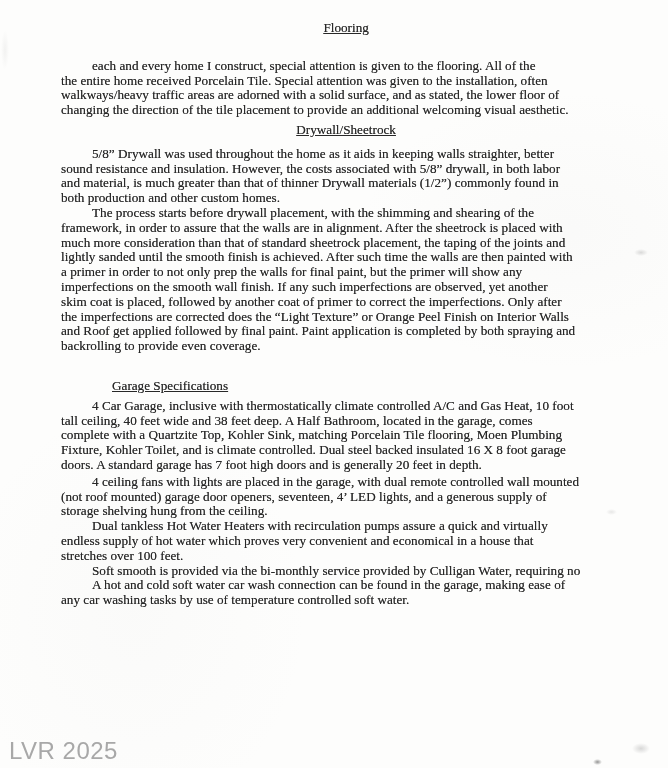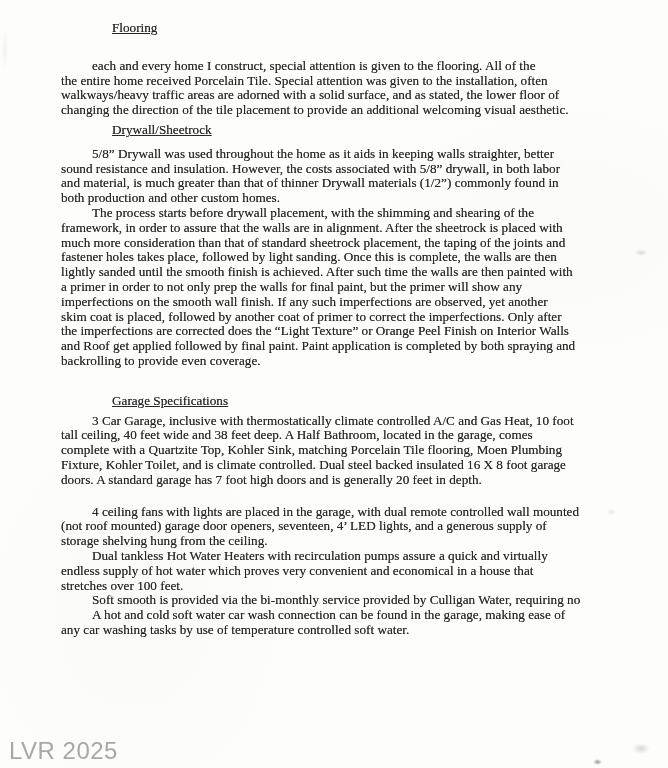--- a/index.html
+++ b/index.html
@@ -41,26 +41,26 @@
     margin: 0;
   }
   .para .line {
     display: block;
     white-space: pre;
   }
   .para .line:first-child {
     text-indent: 31px;
   }
   
-  .sec-0 .heading { margin-bottom: 23px; }
+  .sec-0 .heading { margin-bottom: 23px; text-align: center; }
   .sec-1 { margin-top: 5px; }
-  .sec-1 .heading { margin-bottom: 9px; }
+  .sec-1 .heading { margin-bottom: 9px; text-align: center; }
   .sec-2 { margin-top: 25px; }
   .sec-2 .heading { margin-bottom: 5px; }
-  .sec-2 .para-1 { margin-top: 17px; }
+  .sec-2 .para-1 { margin-top: 2px; }
   .watermark {
     position: absolute;
     left: 9px;
     top: 737px;
     font-family: "Liberation Sans", sans-serif;
     font-size: 24px;
     letter-spacing: 0.5px;
     color: #a8a8a8;
   }
   .smudge {
@@ -97,34 +97,33 @@
         <p class="para para-0">
           <span class="line">5/8” Drywall was used throughout the home as it aids in keeping walls straighter, better</span>
           <span class="line">sound resistance and insulation. However, the costs associated with 5/8” drywall, in both labor</span>
           <span class="line">and material, is much greater than that of thinner Drywall materials (1/2”) commonly found in</span>
           <span class="line">both production and other custom homes.</span>
         </p>
         <p class="para para-1">
           <span class="line">The process starts before drywall placement, with the shimming and shearing of the</span>
           <span class="line">framework, in order to assure that the walls are in alignment. After the sheetrock is placed with</span>
           <span class="line">much more consideration than that of standard sheetrock placement, the taping of the joints and</span>
-          <span class="line">fastener holes takes place, followed by light sanding. Once this is complete, the walls are then</span>
           <span class="line">lightly sanded until the smooth finish is achieved. After such time the walls are then painted with</span>
           <span class="line">a primer in order to not only prep the walls for final paint, but the primer will show any</span>
           <span class="line">imperfections on the smooth wall finish. If any such imperfections are observed, yet another</span>
           <span class="line">skim coat is placed, followed by another coat of primer to correct the imperfections. Only after</span>
           <span class="line">the imperfections are corrected does the “Light Texture” or Orange Peel Finish on Interior Walls</span>
           <span class="line">and Roof get applied followed by final paint. Paint application is completed by both spraying and</span>
           <span class="line">backrolling to provide even coverage.</span>
         </p>
       </section>
       <section class="sec sec-2">
         <div class="heading">Garage Specifications</div>
         <p class="para para-0">
-          <span class="line">3 Car Garage, inclusive with thermostatically climate controlled A/C and Gas Heat, 10 foot</span>
+          <span class="line">4 Car Garage, inclusive with thermostatically climate controlled A/C and Gas Heat, 10 foot</span>
           <span class="line">tall ceiling, 40 feet wide and 38 feet deep. A Half Bathroom, located in the garage, comes</span>
           <span class="line">complete with a Quartzite Top, Kohler Sink, matching Porcelain Tile flooring, Moen Plumbing</span>
           <span class="line">Fixture, Kohler Toilet, and is climate controlled. Dual steel backed insulated 16 X 8 foot garage</span>
           <span class="line">doors. A standard garage has 7 foot high doors and is generally 20 feet in depth.</span>
         </p>
         <p class="para para-1">
           <span class="line">4 ceiling fans with lights are placed in the garage, with dual remote controlled wall mounted</span>
           <span class="line">(not roof mounted) garage door openers, seventeen, 4’ LED lights, and a generous supply of</span>
           <span class="line">storage shelving hung from the ceiling.</span>
         </p>

